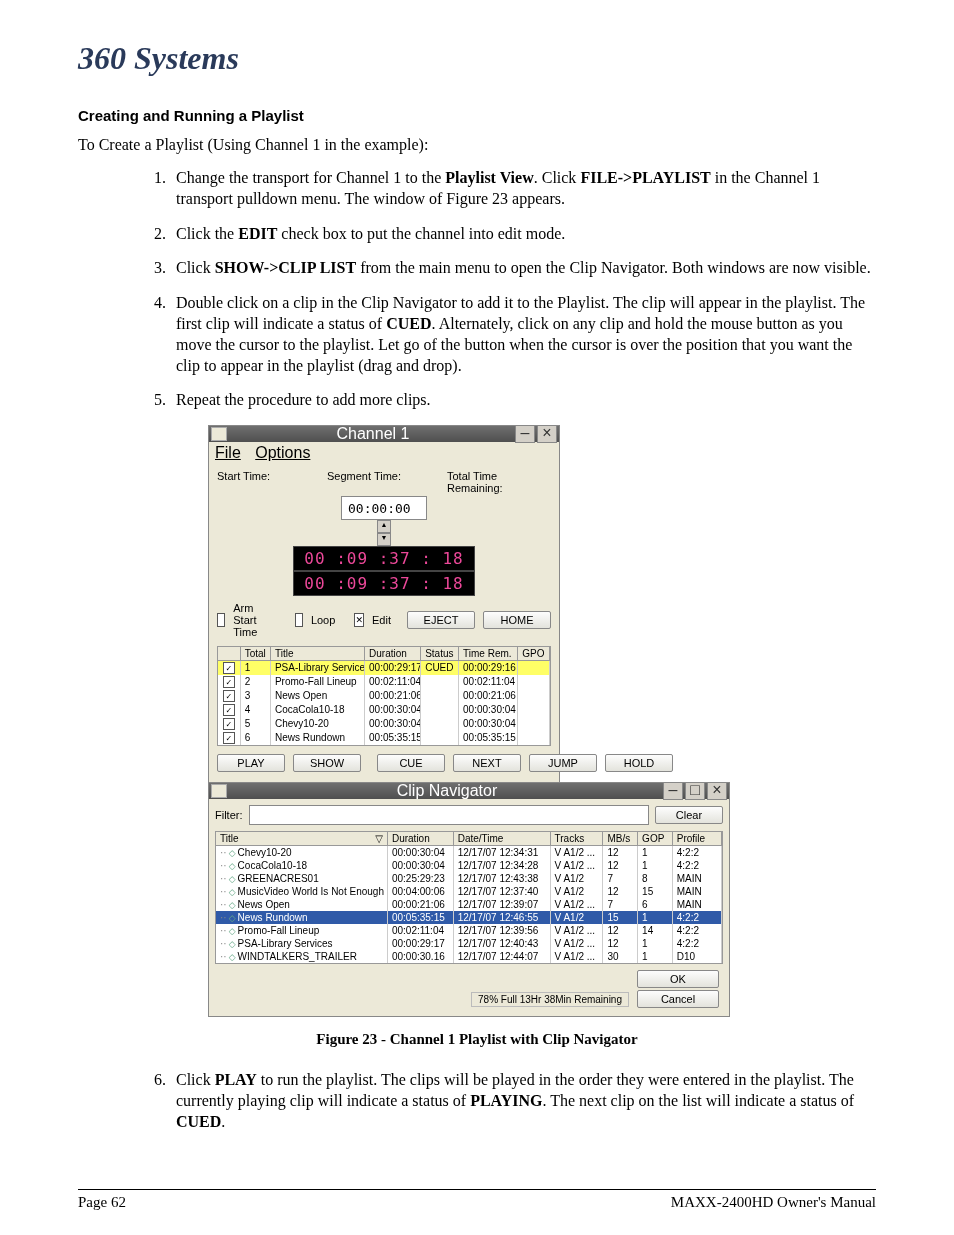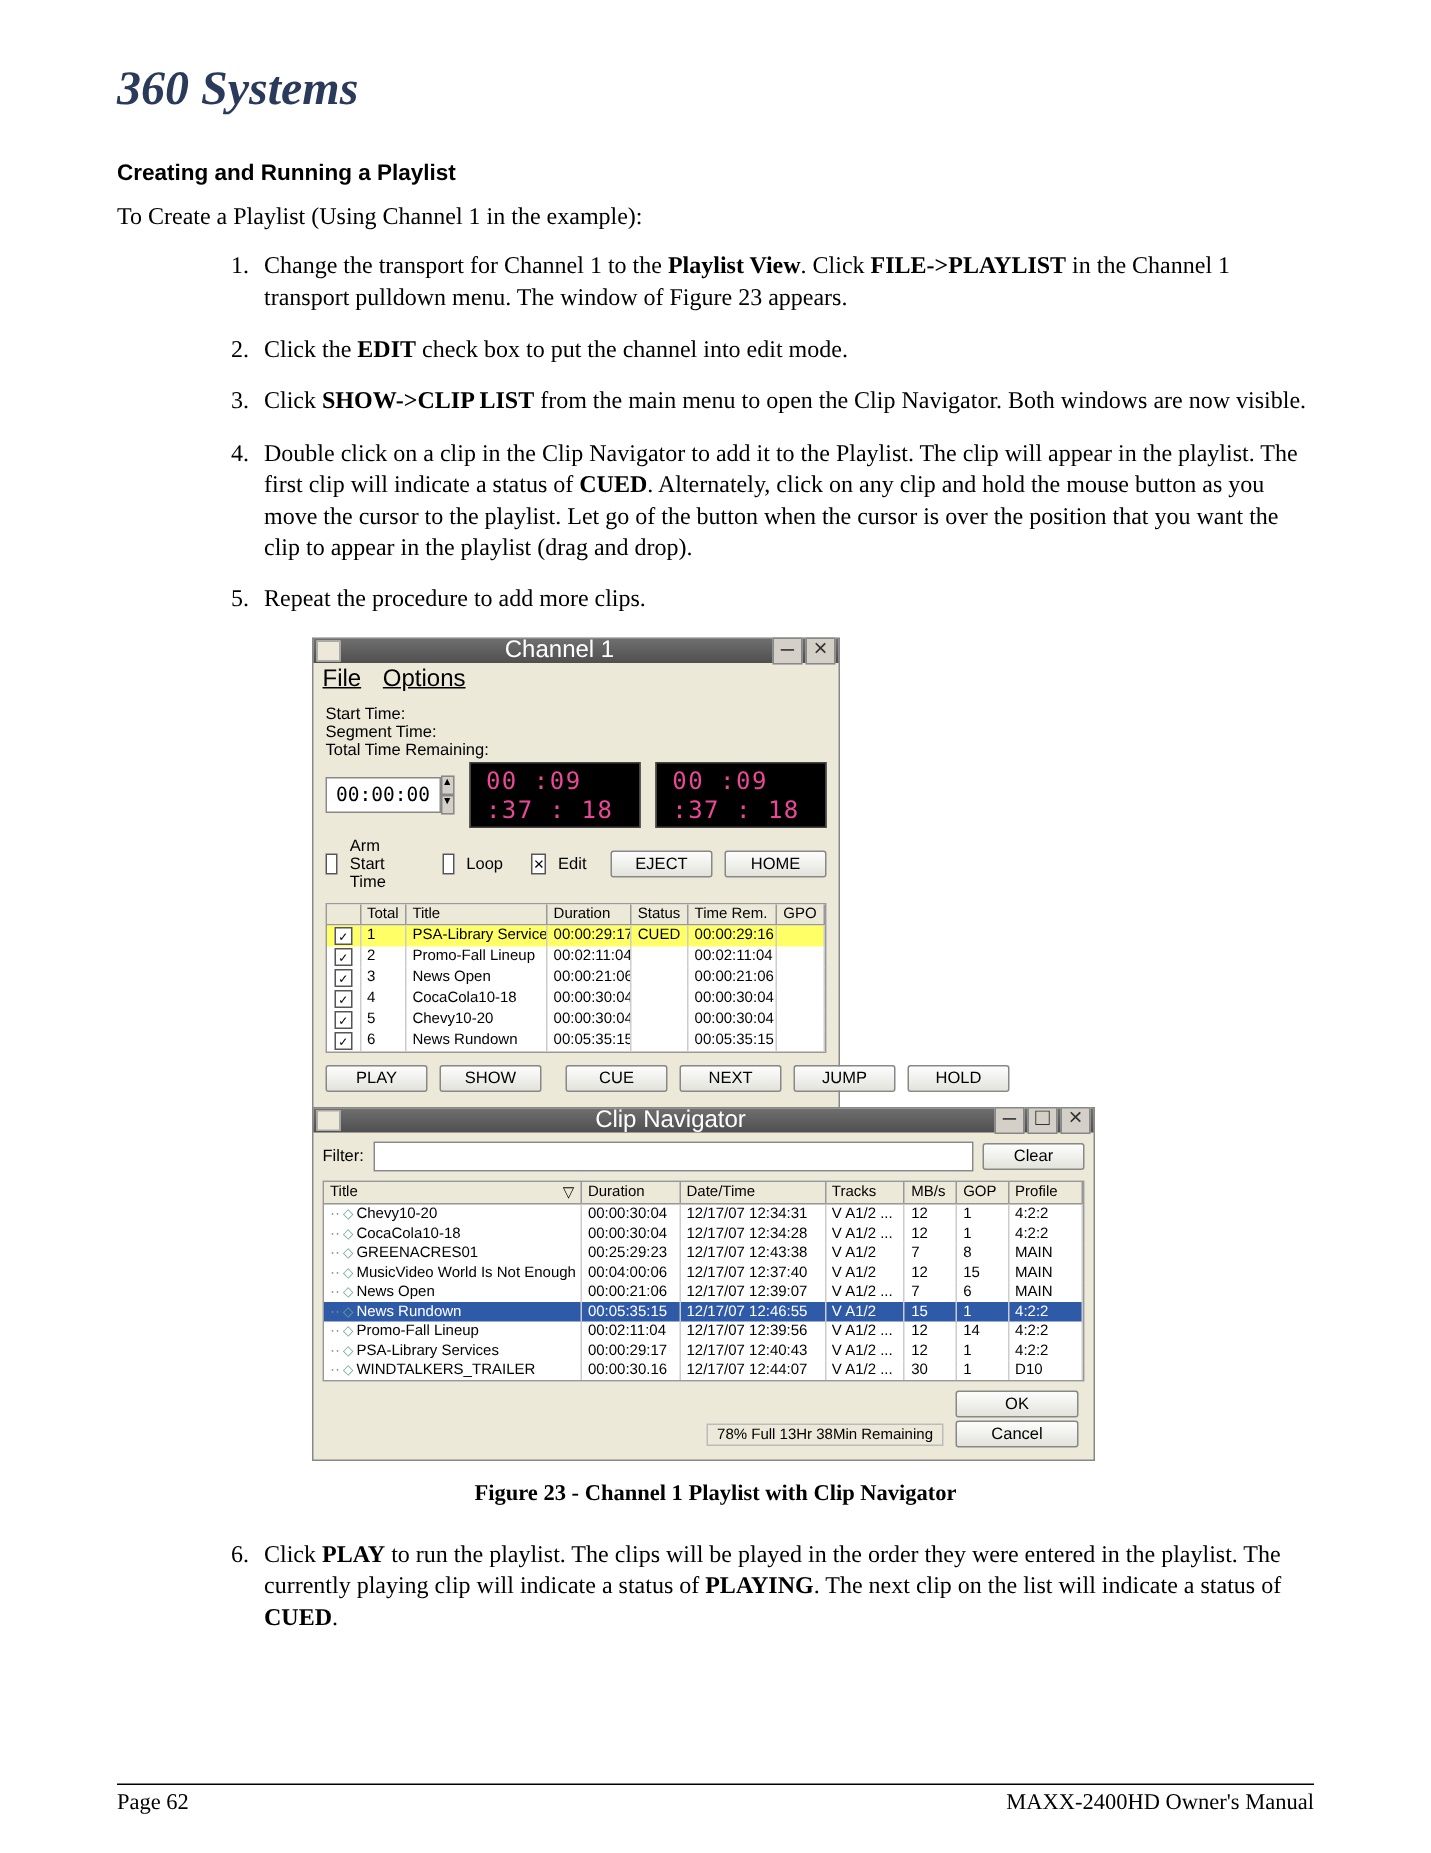--- a/index.html
+++ b/index.html
@@ -95,26 +95,26 @@
     font-family: Arial;
     cursor: pointer;
   }
   .menubar {
     padding: 2px 6px;
     font-size: 16px;
   }
   .menubar span { margin-right: 10px; text-decoration: underline; cursor:pointer;}
 
   .ch-body { padding: 6px 8px 10px 8px; }
-  .row-labels { display:flex; font-size:11px; margin-bottom:2px;flex-direction:column;}
+  .row-labels { display:flex; font-size:11px; margin-bottom:2px;}
   .row-labels div:first-child{ width:110px;}
   .row-labels div:nth-child(2){ width:120px;}
   .row-labels div:nth-child(3){ flex:1; }
 
-  .time-row { display:flex; align-items:center; gap:0; margin-bottom:6px;}
+  .time-row { display:flex; align-items:center; gap:0; margin-bottom:6px;flex-direction:column;}
   .time-field {
     background:#fff; border:1px solid #888;
     height:22px; display:flex; align-items:center;
     padding:0 6px; font-family: monospace; font-size:13px;
   }
   .spinner { width:14px; display:flex; flex-direction:column;}
   .spinner div{ height:11px; border:1px solid #888; background:#d4d0c8; font-size:7px; line-height:7px; text-align:center; cursor:pointer;}
   .lcd {
     background:#000; color:#ec4899;
     font-family: monospace; font-size:16px;

